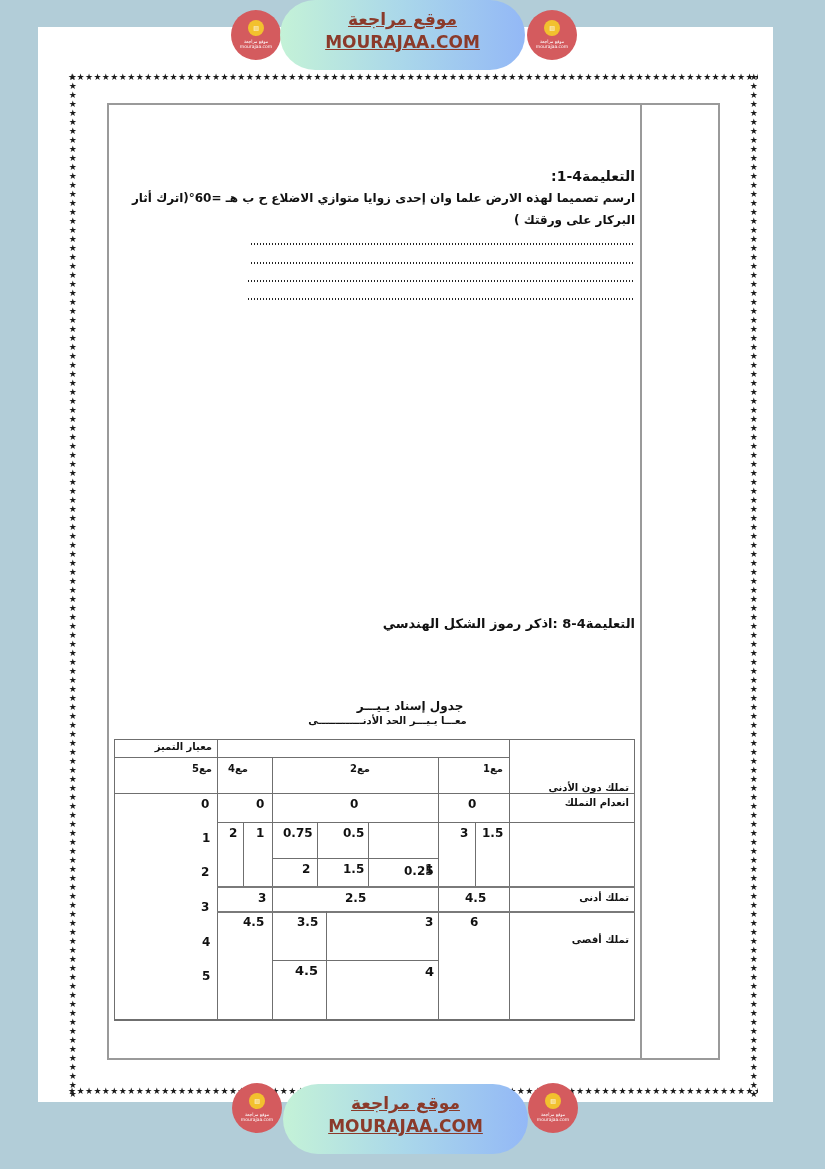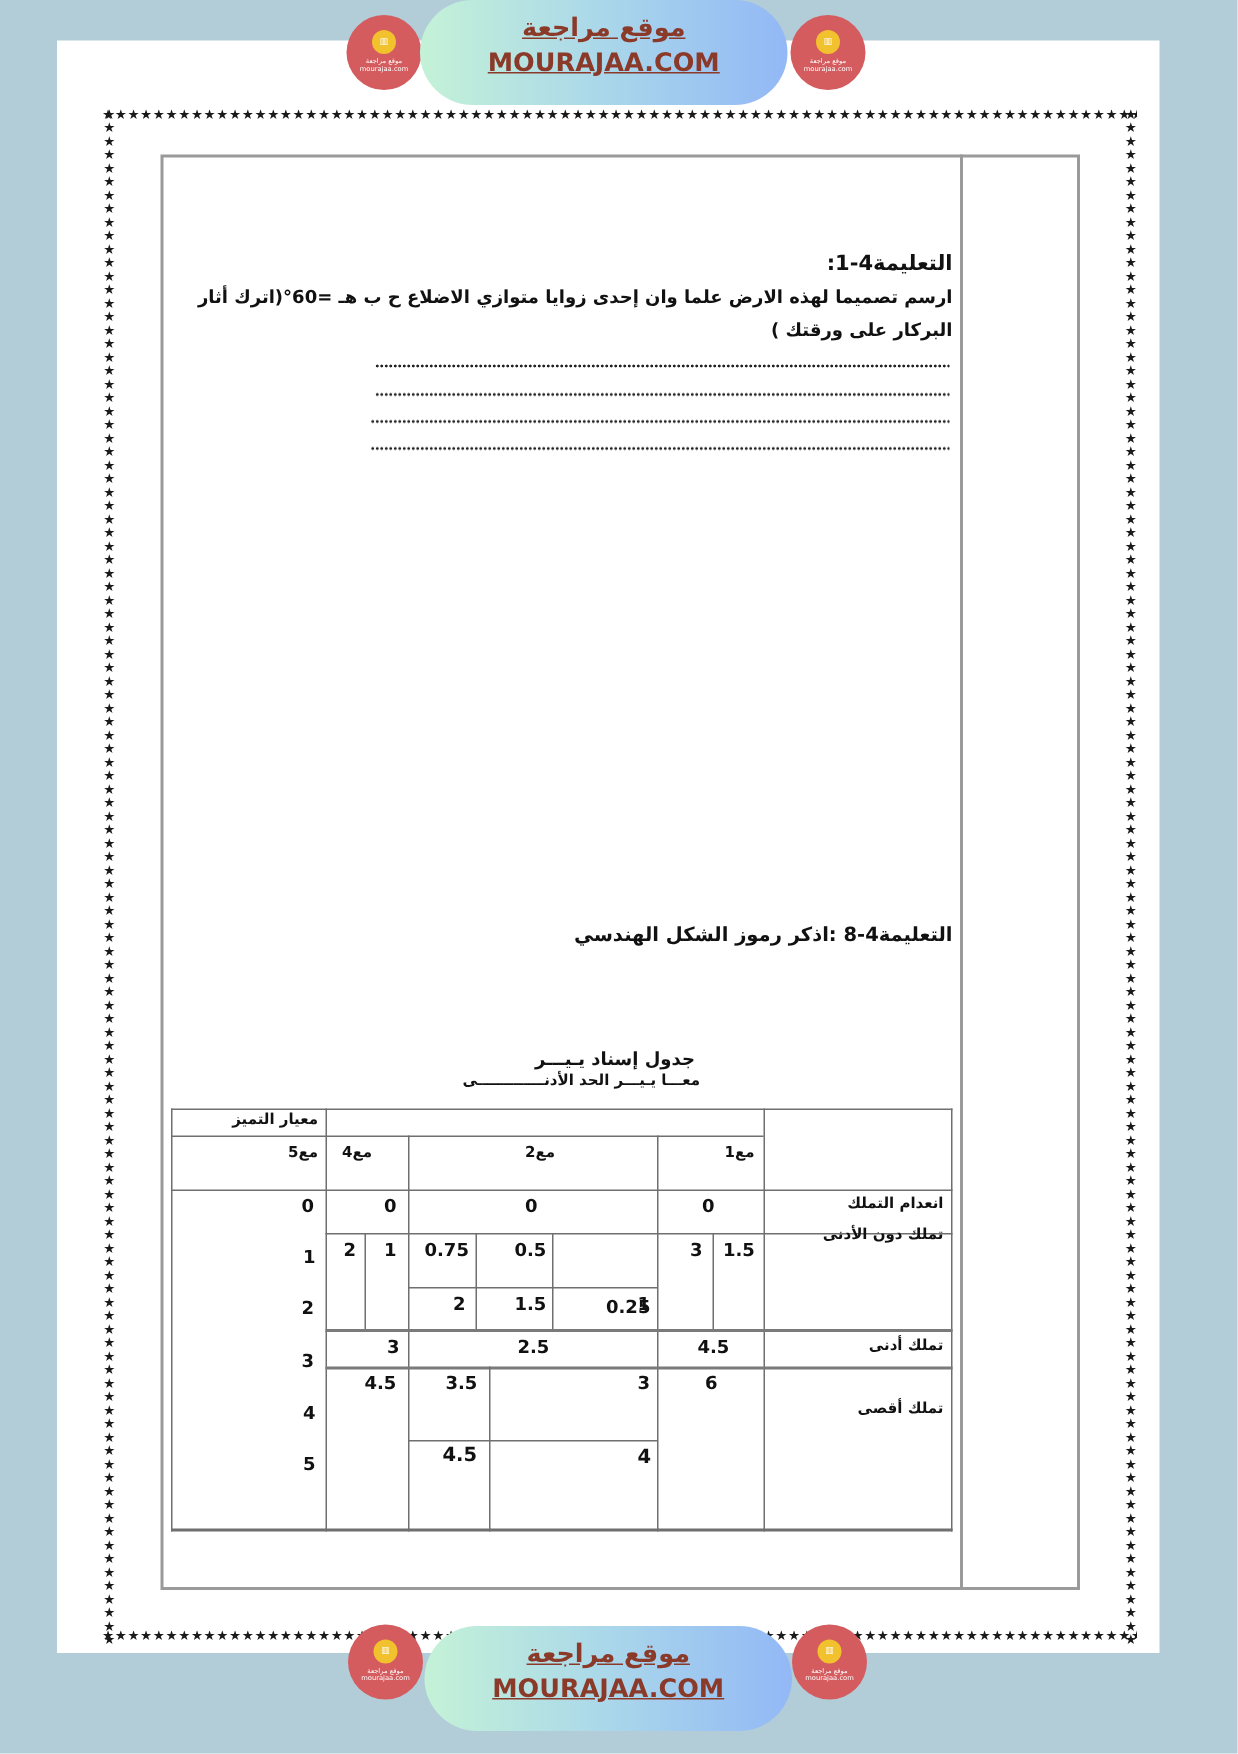--- a/index.html
+++ b/index.html
@@ -112,21 +112,21 @@
   <div class="ln" style="left:272px; top:960px; width:166px; height:1px;"></div>
 
   <div class="cell hdr rtl" style="left:270px; top:715px; width:235px; text-align:center;">معـــا يـيـــر الحد الأدنـــــــــــــى</div>
   <div class="cell hdr rtl" style="left:120px; top:741px; width:92px; text-align:right;">معيار التميز</div>
   <div class="cell hdr rtl" style="left:445px; top:763px; width:58px; text-align:right;">مع1</div>
   <div class="cell hdr rtl" style="left:276px; top:763px; width:94px; text-align:right;">مع2</div>
   <div class="cell hdr rtl" style="left:228px; top:763px; width:42px; text-align:left;">مع4</div>
   <div class="cell hdr rtl" style="left:120px; top:763px; width:92px; text-align:right;">مع5</div>
 
   <div class="cell hdr rtl" style="left:512px; top:797px; width:117px; text-align:right;">انعدام التملك</div>
-  <div class="cell hdr rtl" style="left:512px; top:818px; width:117px; text-align:right;">تملك دون الأدنى</div>
+  <div class="cell hdr rtl" style="left:512px; top:782px; width:117px; text-align:right;">تملك دون الأدنى</div>
   <div class="cell hdr rtl" style="left:512px; top:892px; width:117px; text-align:right;">تملك أدنى</div>
   <div class="cell hdr rtl" style="left:512px; top:934px; width:117px; text-align:right;">تملك أقصى</div>
 
   <div class="cell" style="left:468px; top:797px;">0</div>
   <div class="cell" style="left:350px; top:797px;">0</div>
   <div class="cell" style="left:256px; top:797px;">0</div>
   <div class="cell" style="left:201px; top:797px;">0</div>
 
   <div class="cell" style="left:482px; top:826px;">1.5</div>
   <div class="cell" style="left:460px; top:826px;">3</div>

